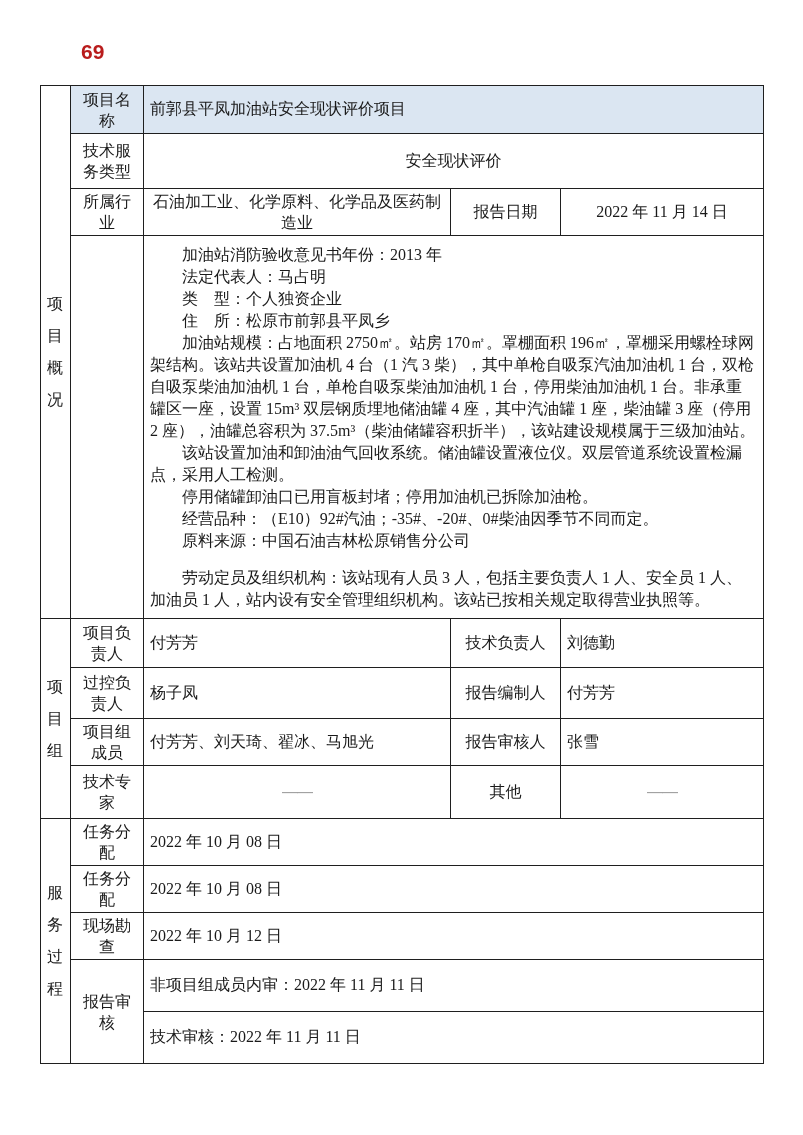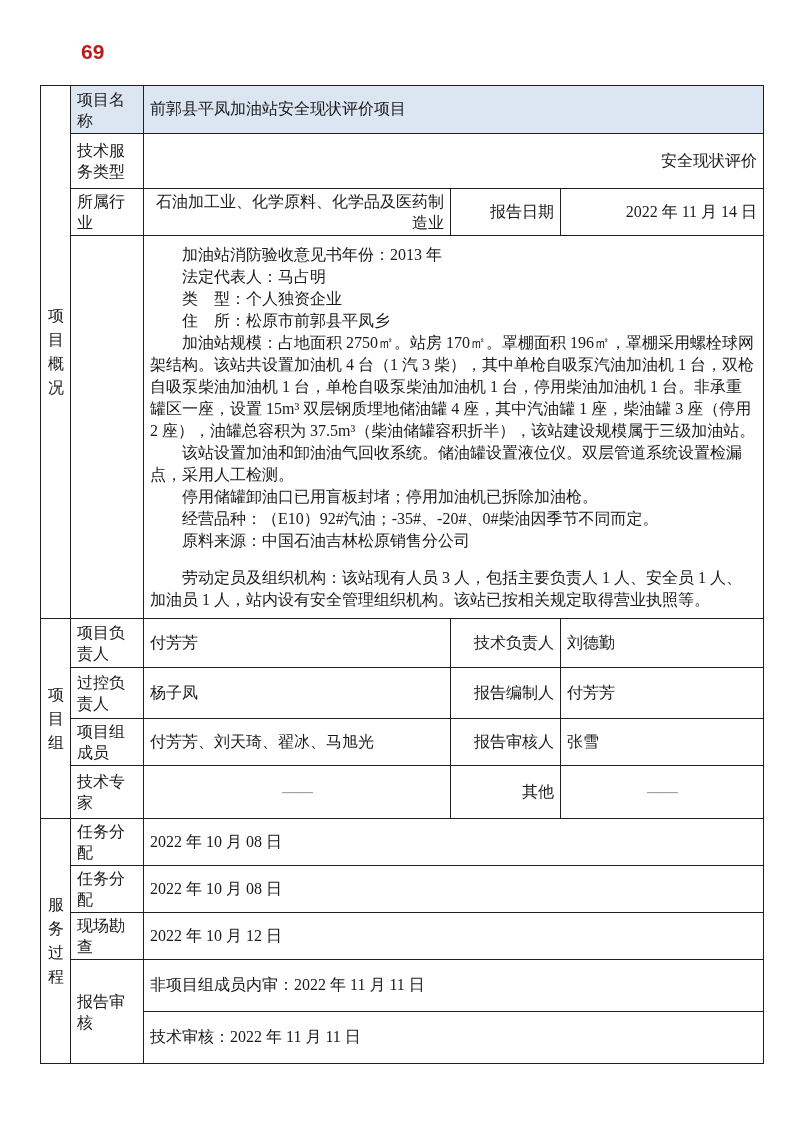--- a/index.html
+++ b/index.html
@@ -23,28 +23,28 @@
   }
   table.doc td{
     border:1.5px solid #1f1f1f;
     font-size:16px;
     vertical-align:middle;
     padding:2px 6px;
     overflow:hidden;
     word-break:break-all;
   }
   td.group{
-    padding:1px 0;text-align:right;
-    line-height:24px;font-size:16px;letter-spacing:0;
+    padding:1px 0;text-align:left;
+    line-height:32px;font-size:16px;letter-spacing:0;
   }
   td.flabel{
-    text-align:left;padding:2px 9px;line-height:21px;
+    text-align:center;padding:2px 9px;line-height:21px;
   }
   td.hdr{background:#dbe6f2;}
-  td.center{text-align:right;}
+  td.center{text-align:center;}
   td.title-cell{font-size:17px;}
   td.vleft{padding-left:12px;font-family:Liberation Serif, serif;}
   td.desc{
     vertical-align:top;
     padding:7px 11px 0 11px;
     font-size:16.5px;line-height:22px;
   }
   td.desc p{margin:0;text-indent:2em;}
   td.desc p.gap{margin-top:15px;}
   td.dash{

